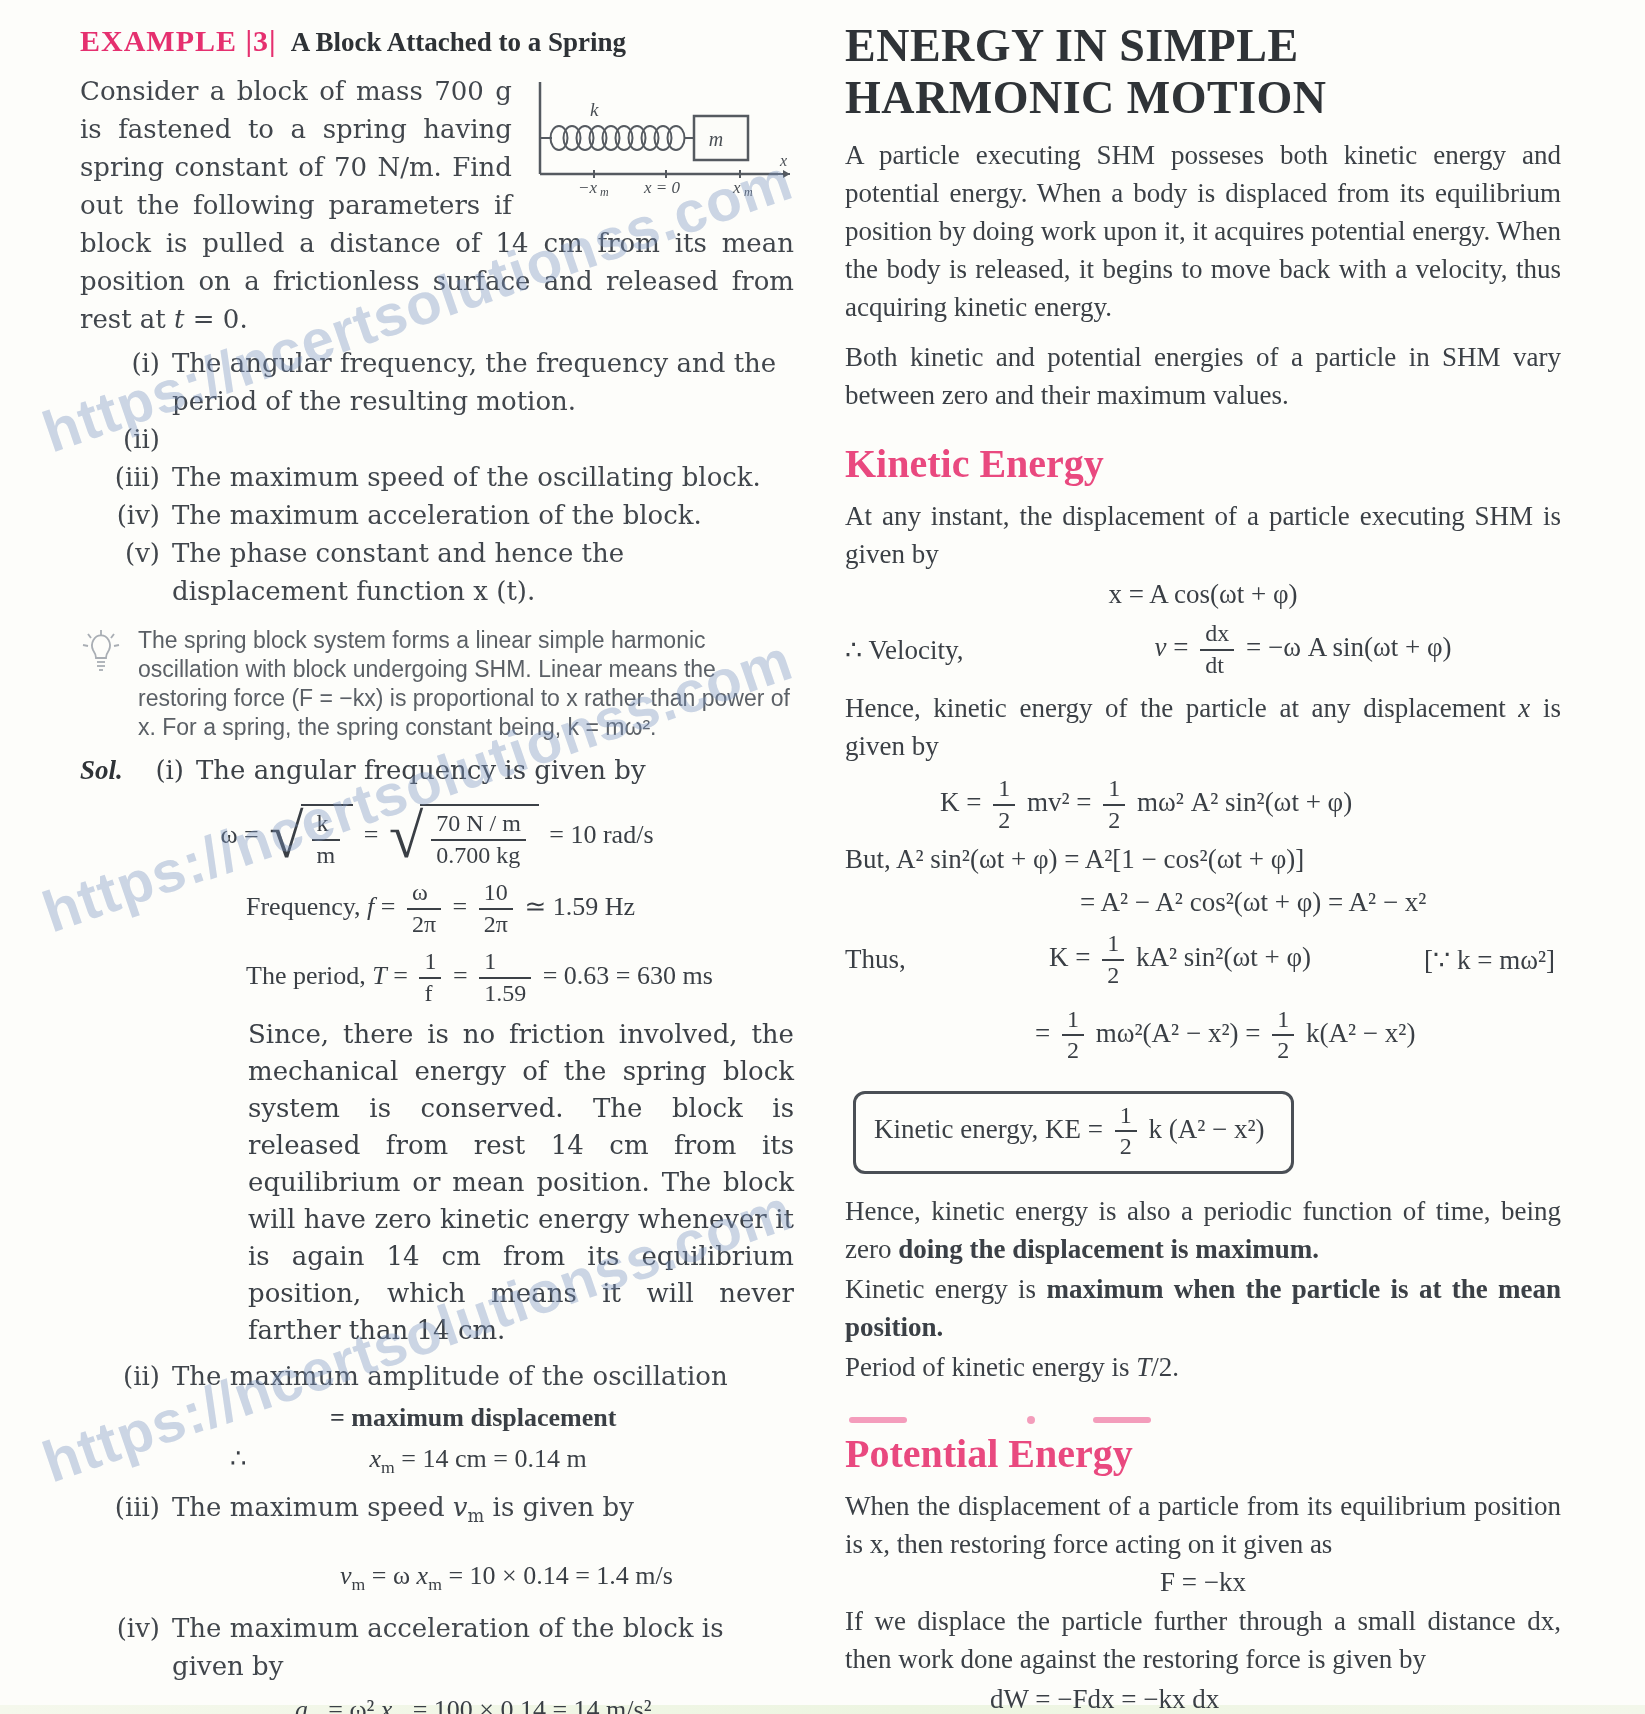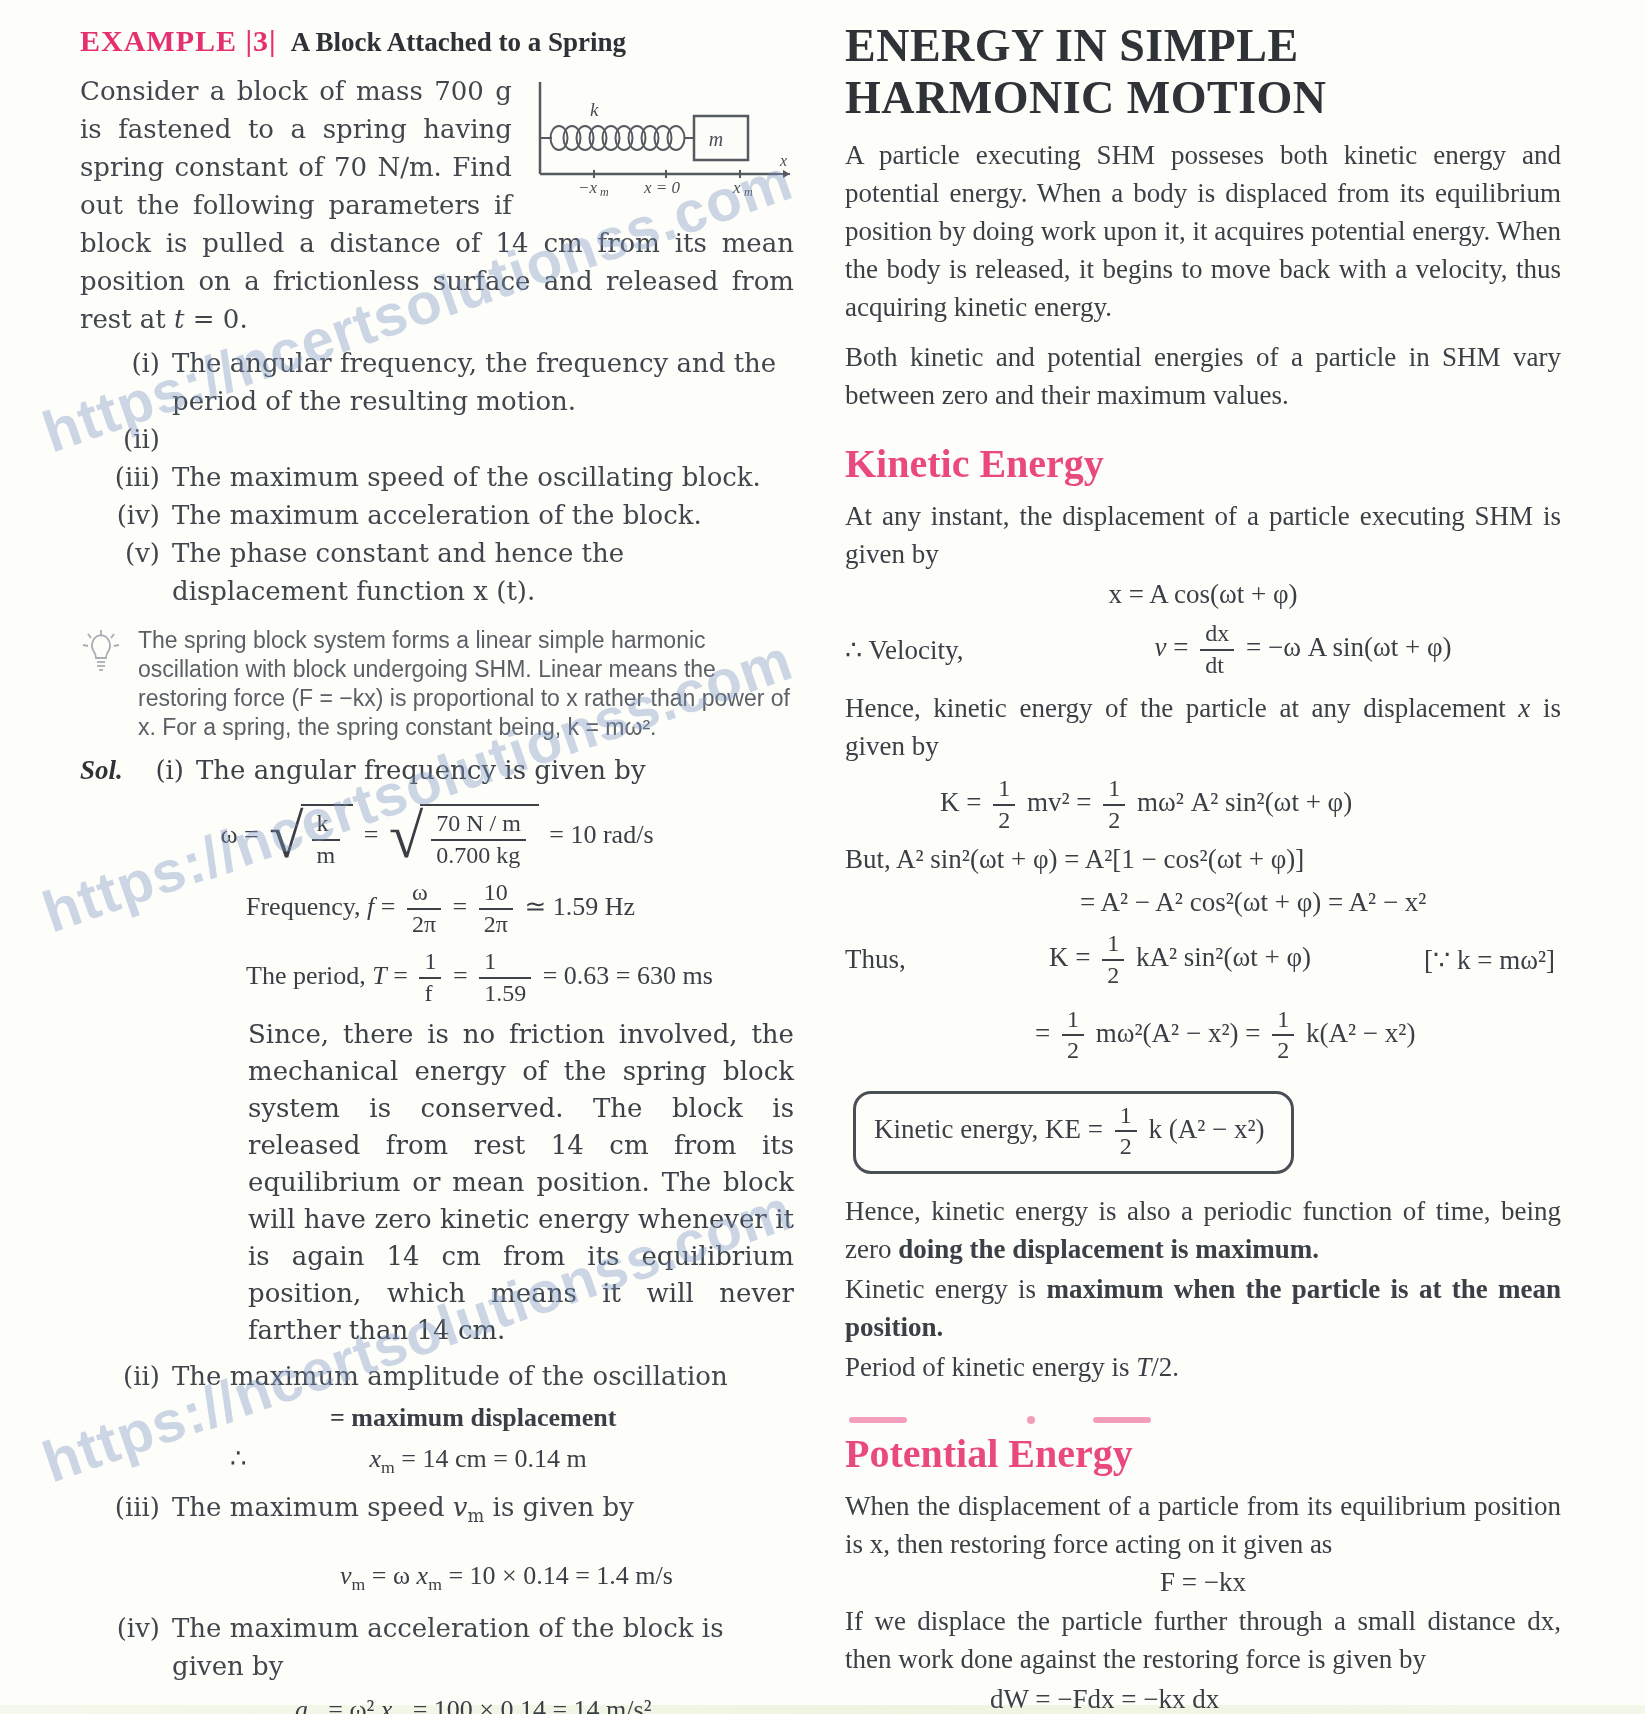--- a/index.html
+++ b/index.html
@@ -296,21 +296,21 @@
   </div>
 
   <div class="eq" style="font-size:27px;margin:16px 0 16px 190px;">
     <span>=</span>
     <span class="frac"><span class="n">1</span><span class="d">2</span></span>
     <span>mω²(A² − x²) =</span>
     <span class="frac"><span class="n">1</span><span class="d">2</span></span>
     <span>k(A² − x²)</span>
   </div>
 
-  <div class="kebox eq" style="font-size:27px;">
+  <div class="kebox eq" style="font-size:27px;border-radius:12px;">
     <span>Kinetic energy, KE =</span>
     <span class="frac"><span class="n">1</span><span class="d">2</span></span>
     <span>k (A² − x²)</span>
   </div>
 
   <div class="rc-p" style="margin:12px 0 2px;">
     <span>Hence, kinetic energy is also a periodic function of time, being zero </span><span class="b">doing the displacement is maximum.</span>
   </div>
   <div class="rc-p" style="margin:2px 0;">
     <span>Kinetic energy is </span><span class="b">maximum when the particle is at the mean position</span><span class="b">.</span>

